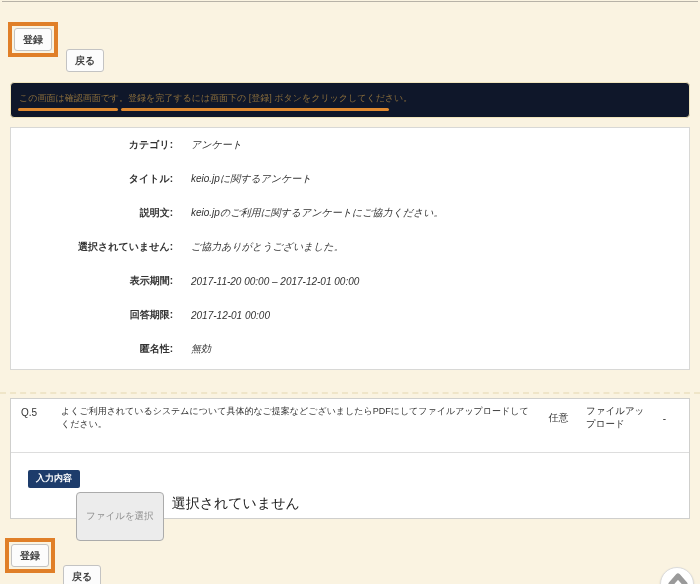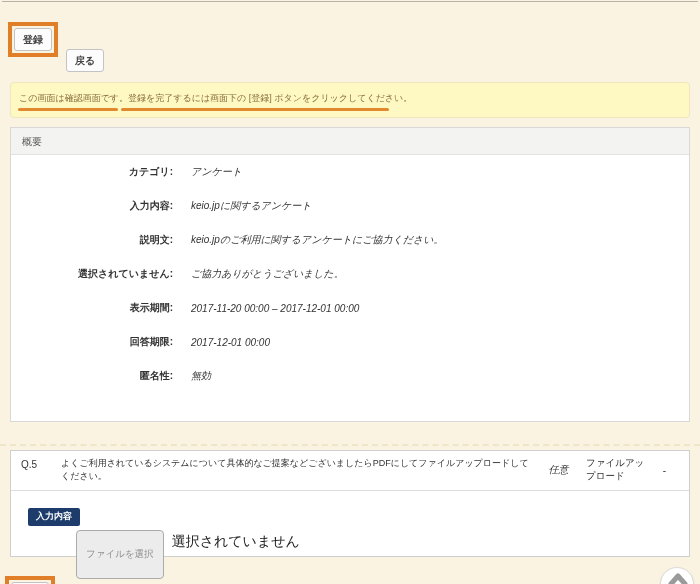--- a/index.html
+++ b/index.html
@@ -34,21 +34,21 @@
     text-align:center;
     font-weight:bold;
   }
   .btn-back { margin-left:8px;margin-top:43px; }
 
   
   .notice {
     position:relative;
     margin:10px 10px 0 10px;
     height:36px;
-    background:#fef9c3;
+    background:#0f172a;
     border:1px solid #f0e5bd;
     border-radius:4px;
     padding:9px 8px 16px 8px;
     font-size:9px;
     color:#8a6d3b;
     white-space:nowrap;
   }
   .uline { position:absolute; top:25px; height:3px; background:#e0892f; border-radius:2px; }
   .uline1 { left:7px;  width:100px; }
   .uline2 { left:110px; width:268px; }
@@ -61,43 +61,43 @@
   }
   .card-header {
     background:#f3f3f2;
     border-bottom:1px solid #e2e2e0;
     height:27px;
     line-height:27px;
     padding:0 11px;
     font-size:10px;
     color:#555;
   }
-  .card-body { padding:0 0 28px 0; }
+  .card-body { padding:0 0 3px 0; }
   .srow { display:flex; align-items:center; height:34px; font-size:10px; }
   .slabel { width:162px; text-align:right; font-weight:bold; color:#333; }
   .svalue { margin-left:18px; color:#333;font-style:italic; }
 
   
   .tear { margin-top:22px; border-top:2px dashed #efe5c8; height:6px; }
 
   
   .qcard {
     margin:0 10px;
     background:#ffffff;
     border:1px solid #cfcfcd;
   }
   .qrow {
     display:flex;
-    padding:6px 10px 7px 10px;
+    padding:6px 10px 21px 10px;
     border-bottom:1px solid #ddd;
     font-size:10px;
   }
   .qnum { width:40px; padding-top:2px; }
   .qtext { width:470px; font-size:9px; line-height:1.45; }
-  .qreq { width:55px; text-align:center; align-self:center;font-style:italic; }
+  .qreq { width:55px; text-align:center; align-self:center; }
   .qtype { width:64px; align-self:center; font-size:9.5px; line-height:1.35; }
   .qans { flex:1; text-align:center; align-self:center; }
 
   .input-area { padding:14px 10px 4px 10px; }
   .badge {
     display:inline-block;
     margin-left:7px;
     background:#1d3c6b;
     color:#fff;
     font-size:9px;
@@ -147,28 +147,27 @@
   <button class="btn btn-back">戻る</button>
 </div>
 
 <div class="notice">
   <span>この画面は確認画面です。登録を完了するには画面下の [登録] ボタンをクリックしてください。</span>
   <div class="uline uline1"></div>
   <div class="uline uline2"></div>
 </div>
 
 <div class="card">
-  <div class="card-header">概要</div>
   <div class="card-body">
     <div class="srow">
       <span class="slabel">カテゴリ:</span>
       <span class="svalue">アンケート</span>
     </div>
     <div class="srow">
-      <span class="slabel">入力内容:</span>
+      <span class="slabel">タイトル:</span>
       <span class="svalue">keio.jpに関するアンケート</span>
     </div>
     <div class="srow">
       <span class="slabel">説明文:</span>
       <span class="svalue">keio.jpのご利用に関するアンケートにご協力ください。</span>
     </div>
     <div class="srow">
       <span class="slabel">選択されていません:</span>
       <span class="svalue">ご協力ありがとうございました。</span>
     </div>

